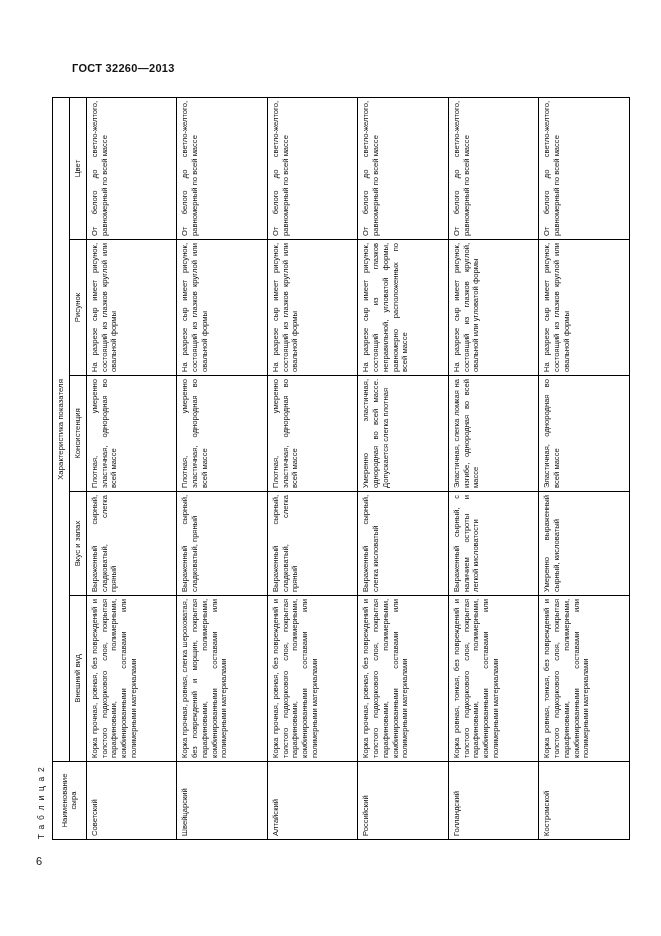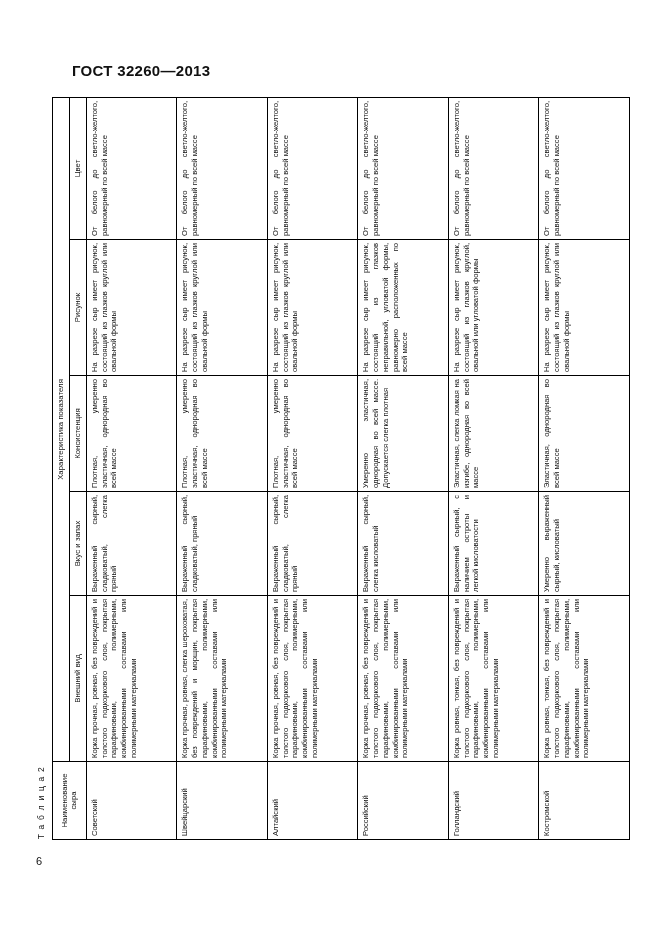--- a/index.html
+++ b/index.html
@@ -20,21 +20,21 @@
     position: absolute;
     left: 0; top: 0;
     width: 661px;
     height: 936px;
   }
 
   .header-std {
     position: absolute;
     left: 72px;
     top: 62px;
-    font-size: 15px;
+    font-size: 11px;
     font-weight: bold;
     letter-spacing: 0.3px;
   }
 
   .page-number {
     position: absolute;
     left: 36px;
     top: 855px;
     font-size: 11px;
   }

